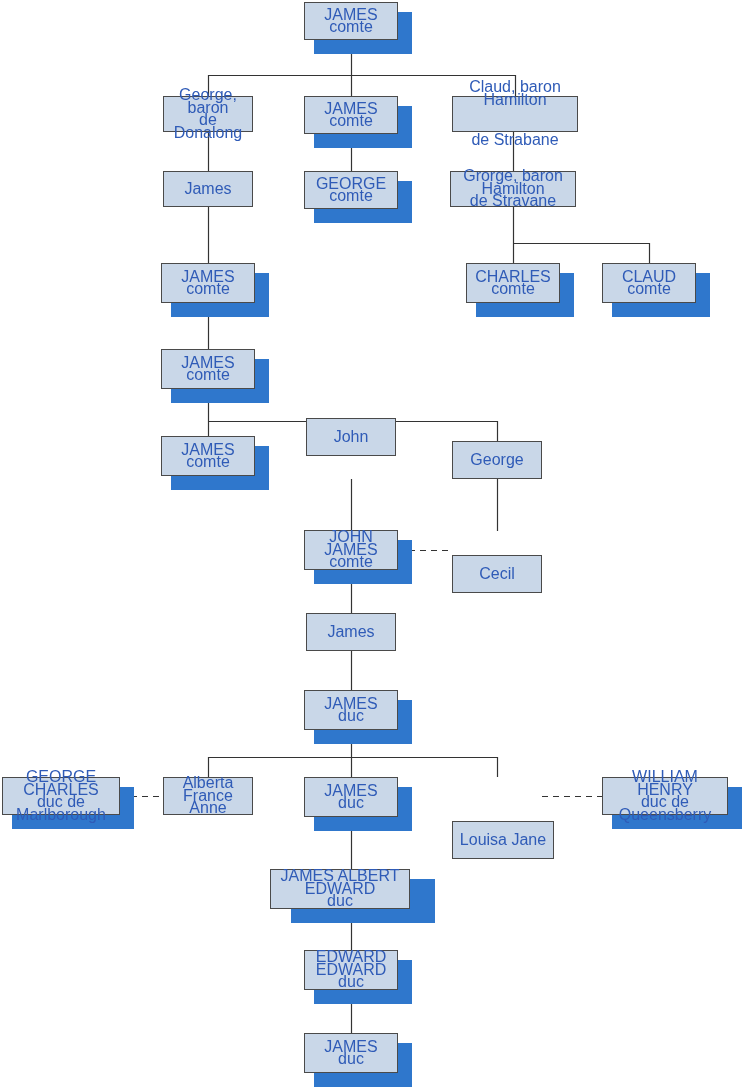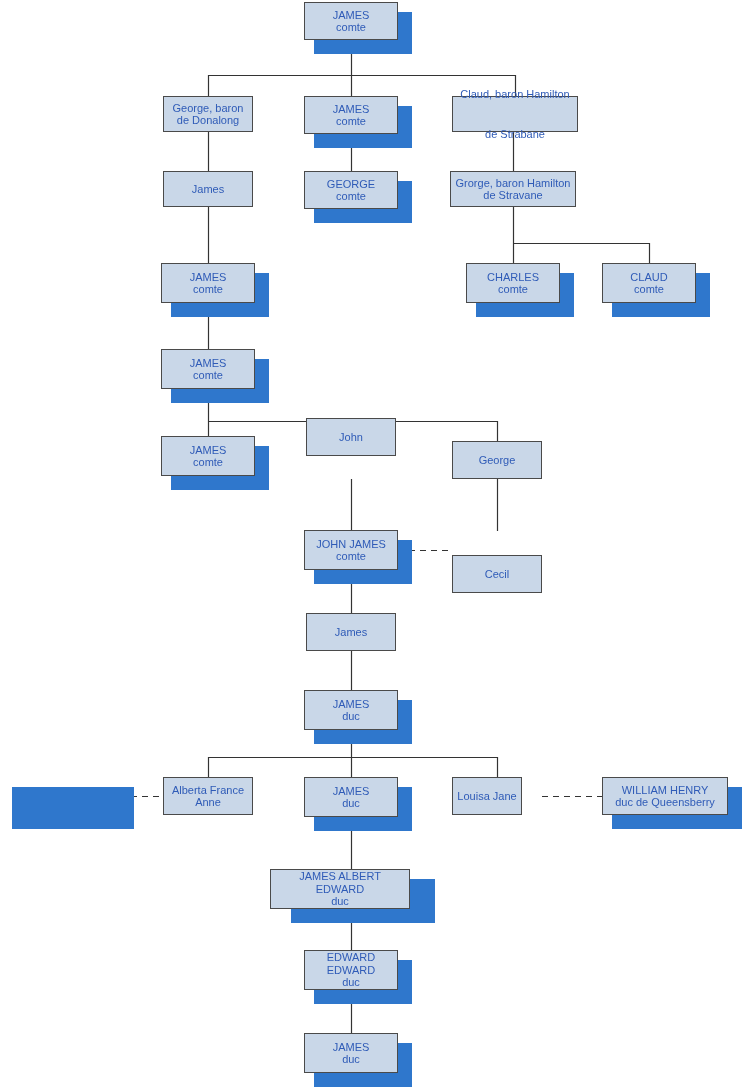--- a/index.html
+++ b/index.html
@@ -24,21 +24,21 @@
     width: 745px;
     height: 1090px;
     pointer-events: none;
   }
   .node {
     position: absolute;
     box-sizing: border-box;
     background: #c9d7e8;
     border: 1px solid #4a4a4a;
     color: #2f5bb7;
-    font-size: 11px;
+    font-size: 16px;
     line-height: 12.5px;
     display: flex;
     flex-direction: column;
     align-items: center;
     justify-content: center;
     text-align: center;
     z-index: 3;
     padding: 0 3px;
   }
   .node .l2 {
@@ -161,30 +161,34 @@
     </div>
     <div class="node" style="left: 306px; top: 613px; width: 90px; height: 38px;">
       <span>James</span>
     </div>
     <div class="shadow" style="left: 314px; top: 700px; width: 98px; height: 44px;"></div>
     <div class="node" style="left: 304px; top: 690px; width: 94px; height: 40px;">
       <span>JAMES</span>
       <span class="l2">duc</span>
     </div>
     <div class="shadow" style="left: 12px; top: 787px; width: 122px; height: 42px;"></div>
+    <div class="node" style="left: 2px; top: 777px; width: 118px; height: 38px;">
+      <span>GEORGE CHARLES</span>
+      <span class="l2">duc de Marlborough</span>
+    </div>
     <div class="node" style="left: 163px; top: 777px; width: 90px; height: 38px;">
       <span>Alberta France</span>
       <span class="l2">Anne</span>
     </div>
     <div class="shadow" style="left: 314px; top: 787px; width: 98px; height: 44px;"></div>
     <div class="node" style="left: 304px; top: 777px; width: 94px; height: 40px;">
       <span>JAMES</span>
       <span class="l2">duc</span>
     </div>
-    <div class="node" style="left: 452px; top: 777px; width: 70px; height: 38px;">
+    <div class="node" style="left: 452px; top: 821px; width: 102px; height: 38px;">
       <span>Louisa Jane</span>
     </div>
     <div class="shadow" style="left: 612px; top: 787px; width: 130px; height: 42px;"></div>
     <div class="node" style="left: 602px; top: 777px; width: 126px; height: 38px;">
       <span>WILLIAM HENRY</span>
       <span class="l2">duc de Queensberry</span>
     </div>
     <div class="shadow" style="left: 291px; top: 879px; width: 144px; height: 44px;"></div>
     <div class="node" style="left: 270px; top: 869px; width: 140px; height: 40px;">
       <span>JAMES ALBERT EDWARD</span>

